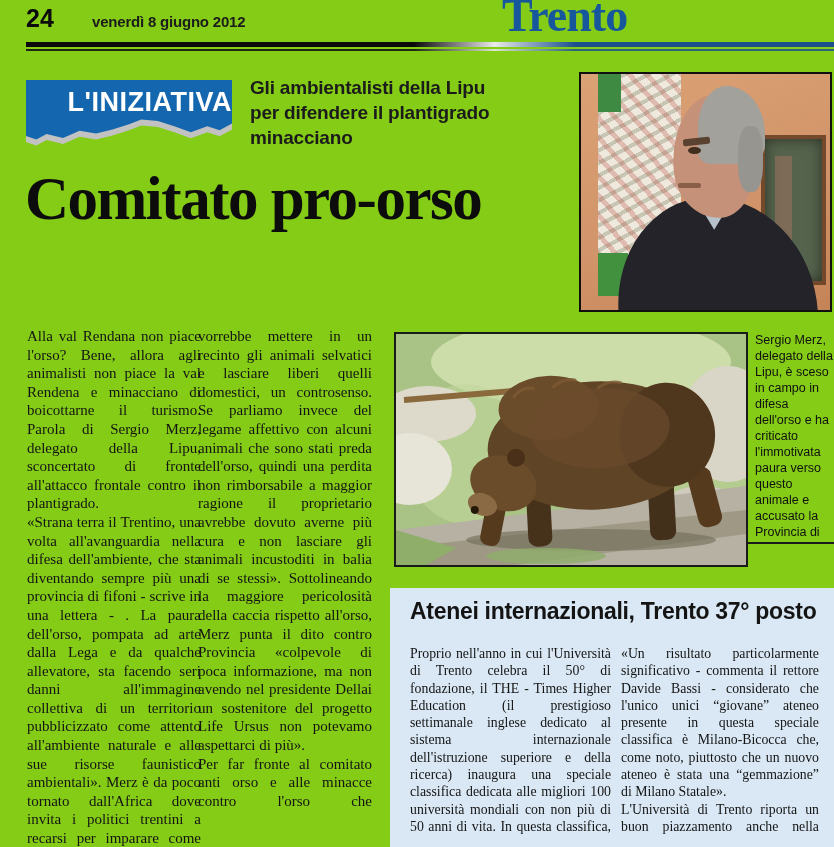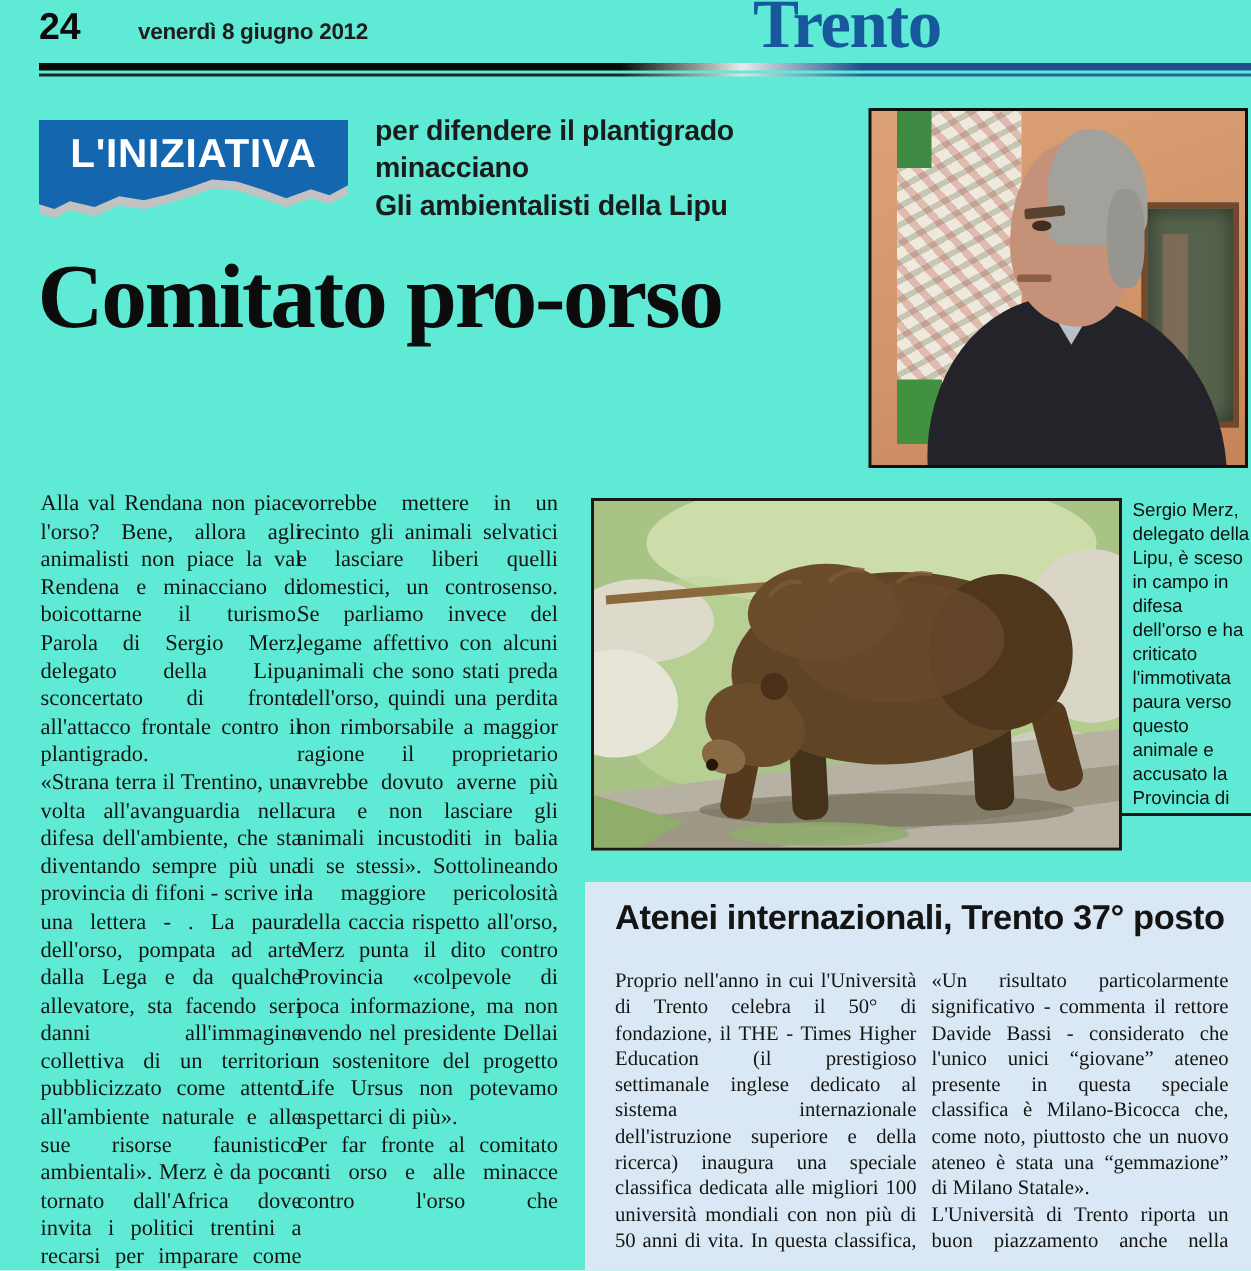--- a/index.html
+++ b/index.html
@@ -1,33 +1,33 @@
 <!DOCTYPE html>
 <html lang="it"><head>
 <meta charset="utf-8">
 <style>
   html,body{margin:0;padding:0;background:#ffffff;}
   .page{
     position:relative;width:834px;height:847px;overflow:hidden;
-    background:#5eead4;font-family:"Liberation Serif",serif;color:#151515;
+    background:#84cc16;font-family:"Liberation Serif",serif;color:#151515;
   }
   
   .pagenum{position:absolute;left:26px;top:6px;font:800 25px/1 "Liberation Sans",sans-serif;color:#0b0b0b;}
   .edition-date{position:absolute;left:92px;top:14px;font:700 15px/1 "Liberation Sans",sans-serif;color:#1c1c1c;letter-spacing:-.2px;}
   .masthead{position:absolute;left:502px;top:-8px;font:700 46px/1.05 "Liberation Serif",serif;color:#17589c;letter-spacing:-1px;}
   .rule-thick{position:absolute;left:26px;right:0;top:42px;height:5px;
     background:linear-gradient(90deg,#0a0a0a 0%,#0a0a0a 48%,#e9e9e9 58%,#1b4f8d 68%,#1b4f8d 100%);}
   .rule-thin{position:absolute;left:26px;right:0;top:49px;height:2px;opacity:.85;
     background:linear-gradient(90deg,#0a0a0a 0%,#0a0a0a 48%,#e9e9e9 58%,#1b4f8d 68%,#1b4f8d 100%);}
   
   .kicker-wrap{position:absolute;left:26px;top:80px;width:206px;height:66px;}
   .kicker-shadow,.kicker{position:absolute;left:0;top:0;width:100%;height:100%;
     clip-path:polygon(0 0,100% 0,100% 66%,94% 76%,88% 70%,80% 79%,72% 70%,64% 62%,56% 60%,50% 67%,42% 75%,34% 81%,26% 77%,18% 88%,10% 82%,5% 90%,0 85%);}
   .kicker-shadow{background:#c2c2c2;transform:translateY(6px);}
-  .kicker{background:#1467ae;text-align:center;}
+  .kicker{background:#1467ae;text-align:right;}
   .kicker span{display:inline-block;padding-top:9px;font:800 27px/1 "Liberation Sans",sans-serif;color:#ffffff;letter-spacing:.5px;}
   
   .standfirst{position:absolute;left:250px;top:75px;width:320px;
     font:600 19px/25px "Liberation Sans",sans-serif;color:#1b1b1b;letter-spacing:-.2px;}
   .headline{position:absolute;left:25px;top:164px;width:560px;
     font:400 61px/70px "Liberation Serif",serif;color:#0c0c0c;letter-spacing:-1.5px;}
   
   .bodycol{position:absolute;top:327px;width:174px;overflow:hidden;
     font:15px/18.6px "Liberation Serif",serif;text-align:justify;color:#141414;hyphens:auto;}
   .col1{left:27px;height:520px;}
@@ -87,22 +87,22 @@
   <div class="rule-thin"></div>
 
   <div class="kicker-wrap">
     <div class="kicker-shadow"></div>
     <div class="kicker">
       <span>L'INIZIATIVA</span>
     </div>
   </div>
 
   <div class="standfirst">
+    <div>Gli ambientalisti della Lipu</div>
     <div>per difendere il plantigrado minacciano</div>
-    <div>Gli ambientalisti della Lipu</div>
   </div>
 
   <h1 class="headline" style="margin:0;font-weight:700;">
     <div>Comitato pro-orso</div>
   </h1>
 
   <div class="bodycol col1">
     <p>Alla val Rendana non piace l'orso? Bene, allora agli animalisti non piace la val Rendena e minacciano di boicottarne il turismo. Parola di Sergio Merz, delegato della Lipu, sconcertato di fronte all'attacco frontale contro il plantigrado.</p>
     <p>«Strana terra il Trentino, una volta all'avanguardia nella difesa dell'ambiente, che sta diventando sempre più una provincia di fifoni - scrive in una lettera - . La paura dell'orso, pompata ad arte dalla Lega e da qualche allevatore, sta facendo seri danni all'immagine collettiva di un territorio pubblicizzato come attento all'ambiente naturale e alle sue risorse faunistico ambientali». Merz è da poco tornato dall'Africa dove invita i politici trentini a recarsi per imparare come andrebbe gestito un territorio di pregio. «È in atto una campagna contro l' orso senza precedenti, mentre poco o nulla sui giornali in sua difesa. Ampi spazi sono dedicati ai promotori del comitato anti orso con interviste agli allevatori e ai vari politici contrari», dice Merz sottolineando come invece si stia facendo di tutto per mitigare il conflitto tra allevatori e orsi con i rimborsi.</p>
 

